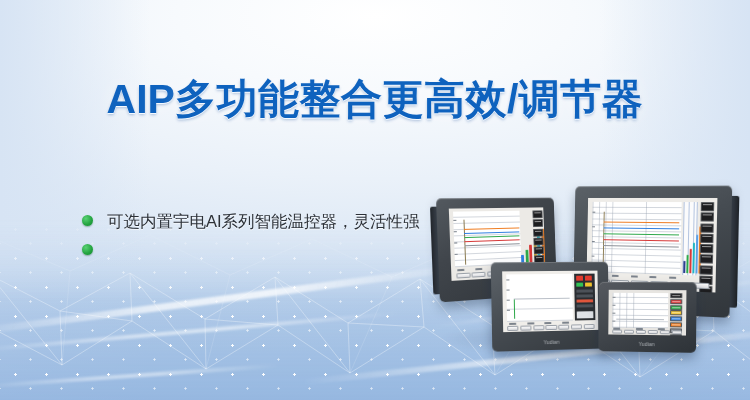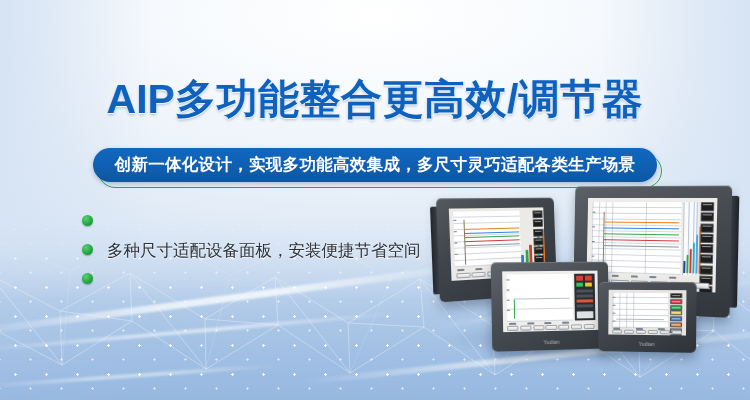--- a/index.html
+++ b/index.html
@@ -151,34 +151,25 @@
   <div class="ribbon rb1"></div>
   <div class="ribbon rb2"></div>
   <div class="ribbon rb3"></div>
   <div class="ribbon rb4"></div>
   <div class="ribbon rb5"></div>
 
   <div class="headline">
     <span class="lat">AIP</span><span>多功能整合更高效/调节器</span>
   </div>
 
-  <div class="pill-wrap">
-    <div class="pill-box">
-      <div class="pill-outline"></div>
-      <div class="pill">创新一体化设计，实现多功能高效集成，多尺寸灵巧适配各类生产场景</div>
-    </div>
-  </div>
 
   <div class="bullets">
     <div class="bul-row">
       <span class="bul-dot"></span>
-    </div>
-    <div class="bul-row">
-      <span class="bul-dot"></span>
-      <span class="bul-txt">多种尺寸适配设备面板，安装便捷节省空间</span>
+      <span class="bul-txt">可选内置宇电AI系列智能温控器，灵活性强</span>
     </div>
     <div class="bul-row">
       <span class="bul-dot"></span>
     </div>
   </div>
 
   <div class="devices">
 
     <div class="shadow" style="left:10px;top:136px;width:300px;height:34px;"></div>
 

